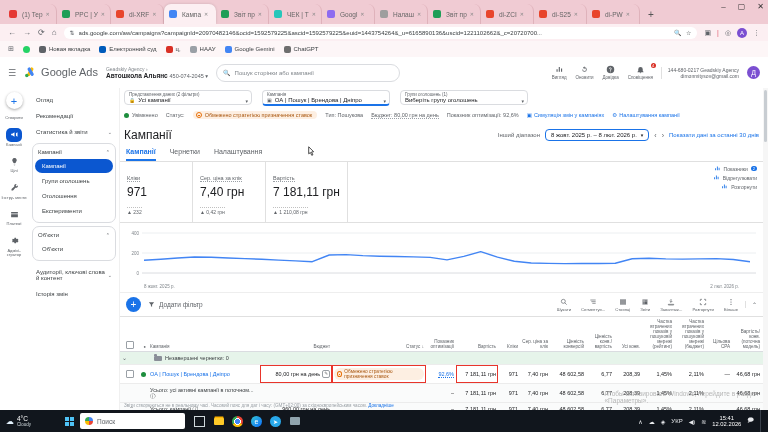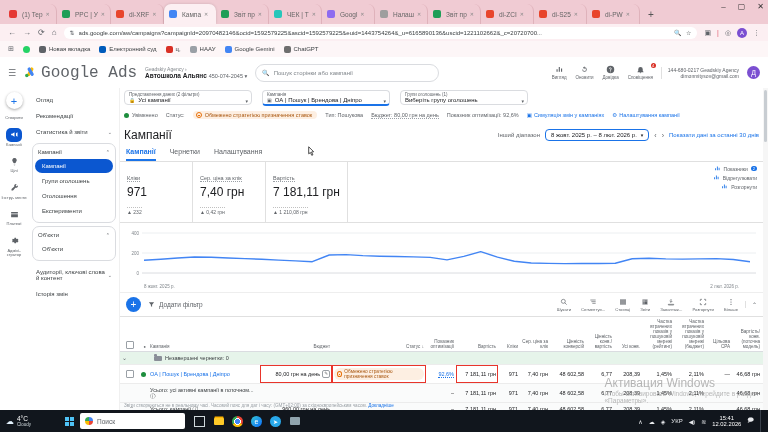--- a/index.html
+++ b/index.html
@@ -17,21 +17,21 @@
   .navbar{position:absolute;top:24px;left:0;right:0;height:17px;background:#fceff2;display:flex;align-items:center;gap:7px;padding:0 8px;}
   .navbtn{font-size:8px;color:#5f6368;}
   .omnibox{flex:1;height:12px;background:#fff;border-radius:7px;display:flex;align-items:center;gap:4px;padding:0 6px;font-size:6px;color:#3c4043;}
   .omni-right{display:flex;align-items:center;gap:6px;font-size:7px;color:#5f6368;}
   .avatar-sm{width:10px;height:10px;border-radius:50%;background:#7b4fd1;color:#fff;font-size:6px;display:flex;align-items:center;justify-content:center;}
   .bookmarks{position:absolute;top:41px;left:0;right:0;height:16px;background:#fdf6f7;display:flex;align-items:center;gap:9px;padding:0 8px;border-bottom:1px solid #eee;}
   .bm{display:flex;align-items:center;gap:3px;font-size:6px;color:#3c4043;white-space:nowrap;}
   .bm .bicon{width:7px;height:7px;border-radius:2px;display:inline-block;}
   
   .adshead{position:absolute;top:57px;left:0;right:0;height:31px;background:#fff;border-bottom:1px solid #e8eaed;display:flex;align-items:center;padding:0 8px;gap:8px;}
-  .brand{font-size:16px;color:#5f6368;display:flex;align-items:center;gap:4px;font-family:Liberation Mono, monospace;}
+  .brand{font-size:11px;color:#5f6368;display:flex;align-items:flex-start;gap:4px;}
   .crumbs .l1{font-size:5px;color:#80868b;}
   .crumbs .l2{font-size:6.5px;color:#202124;font-weight:bold;}
   .crumbs .l2 span{font-weight:normal;color:#5f6368;font-size:5.5px;}
   .adssearch{width:170px;height:16px;border:1px solid #dadce0;border-radius:9px;display:flex;align-items:center;gap:4px;padding:0 6px;font-size:6px;color:#80868b;}
   .headicons{margin-left:auto;display:flex;align-items:flex-start;gap:9px;}
   .hic{display:flex;flex-direction:column;align-items:center;gap:1px;font-size:4.5px;color:#5f6368;position:relative;}
   .hic svg{width:9px;height:9px;fill:#5f6368;}
   .badge{position:absolute;top:-2px;right:-3px;background:#d93025;color:#fff;border-radius:4px;font-size:4px;padding:0 1.5px;line-height:5px;}
   .acct{font-size:5px;color:#5f6368;text-align:right;border-left:1px solid #e0e0e0;padding-left:6px;line-height:6px;}
   .avatar{width:13px;height:13px;border-radius:50%;background:#7b4fd1;color:#fff;font-size:7px;display:flex;align-items:center;justify-content:center;}
@@ -682,21 +682,20 @@
       <span>Звіти створюються не в реальному часі. Часовий пояс для дат і часу: (GMT+02:00) за східноєвропейським часом.</span>
       <span class="bluelink" style="display:inline;">Докладніше</span>
     </div>
   </div>
 
   <div class="vscroll">
       <div class="vthumb"></div>
     </div>
 
   <div class="watermark">
-    <div class="w1">Активация Windows</div>
     <div class="w2">Чтобы активировать Windows, перейдите в раздел</div>
     <div class="w2">«Параметры».</div>
   </div>
 
   <svg class="cursor" viewBox="0 0 10 14">
       <path d="M1 1l7 7-3 .4 2 4-1.6.8-2-4L1 11z" fill="#fff" stroke="#000" stroke-width="1"></path>
     </svg>
 
   <div class="taskbar">
     <div class="weather">

